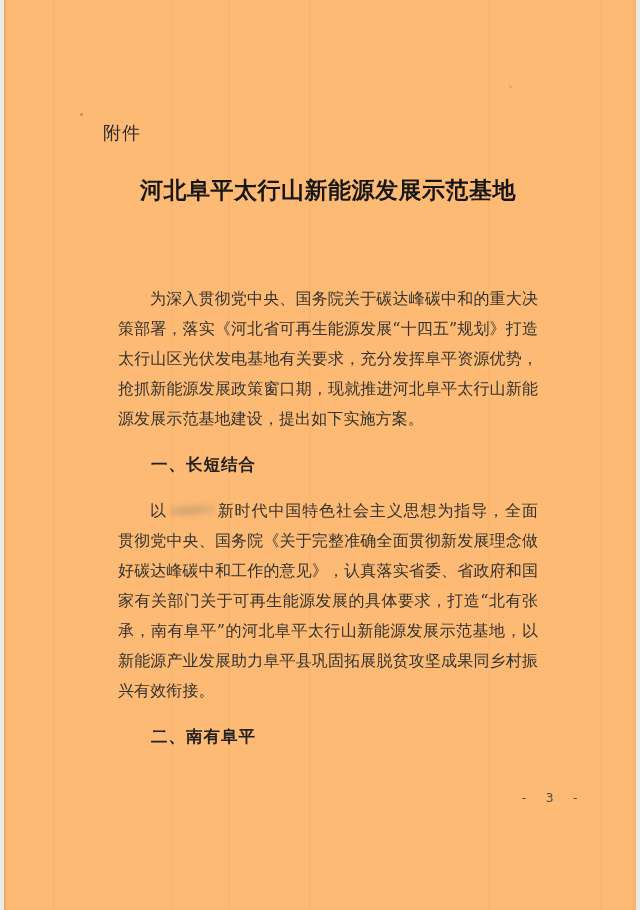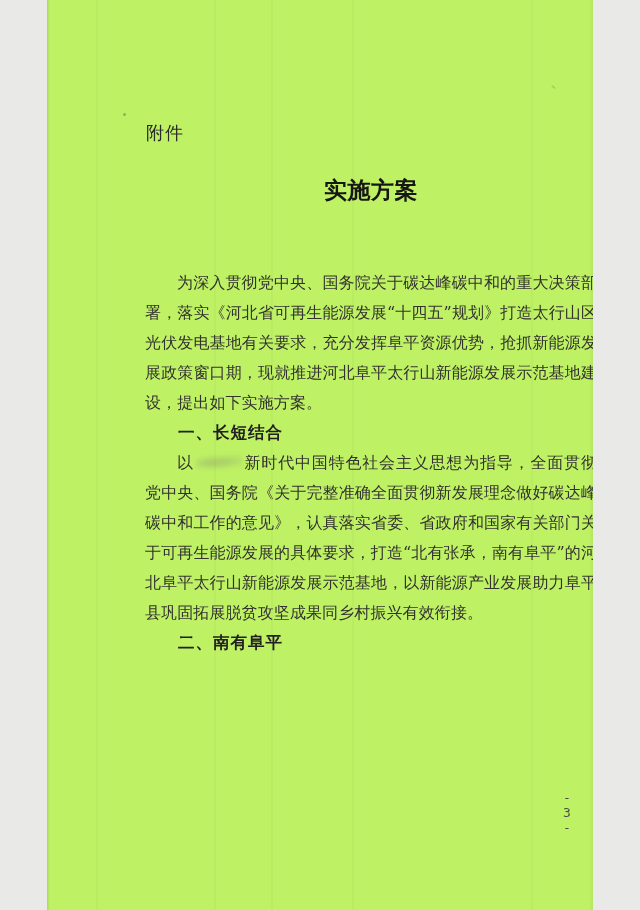--- a/index.html
+++ b/index.html
@@ -2,24 +2,24 @@
 <html lang="zh"><head>
 <meta charset="utf-8">
 <style>
   html, body {
     margin: 0;
     padding: 0;
     background: #e9e9e7;
   }
   .page {
     position: relative;
-    width: 546px;
+    width: 632px;
     height: 910px;
     margin: 0 auto;
-    background: #bef264;
+    background: #fdba74;
     overflow: hidden;
     font-family: "DejaVu Serif", "Liberation Serif", serif;
     color: #2e2d2b;
   }
   
   .scan-line {
     position: absolute;
     top: 0;
     bottom: 0;
     width: 2px;
@@ -77,21 +77,21 @@
     top: 268px;
     width: 452px;
     font-size: 16px;
     line-height: 30px;
     letter-spacing: 0.1px;
     text-align: justify;
     text-justify: inter-character;
     color: #33322f;
   }
   .body-text p, .body-text h2 {
-    margin: 0;
+    margin: 16px;
     padding: 0;
     text-indent: 2em;
     word-break: break-all;
   }
   .body-text h2 {
     font-size: 16.5px;
     font-weight: 700;
     color: #222120;
     font-family: "DejaVu Sans", "Liberation Sans", sans-serif;
     letter-spacing: 1px;
@@ -135,21 +135,21 @@
   <div class="scan-line" style="left:224px"></div>
   <div class="scan-line" style="left:305px"></div>
   <div class="scan-line" style="left:484px"></div>
   <div class="scan-line" style="left:596px"></div>
   <div class="speck" style="left:76px; top:113px; width:3px; height:3px;"></div>
   <div class="speck" style="left:504px; top:86px; width:5px; height:2px; transform:rotate(40deg); opacity:.5;"></div>
 
   <div class="attachment">附件</div>
 
   <div class="doc-title">
-    <div>实施方案</div>
+    <div>河北阜平太行山新能源发展示范基地</div>
   </div>
 
   <div class="body-text">
 
     <p>为深入贯彻党中央、国务院关于碳达峰碳中和的重大决策部署，落实《河北省可再生能源发展“十四五”规划》打造太行山区光伏发电基地有关要求，充分发挥阜平资源优势，抢抓新能源发展政策窗口期，现就推进河北阜平太行山新能源发展示范基地建设，提出如下实施方案。</p>
 
     <h2>一、长短结合</h2>
 
     <p><span>以</span><span class="redacted"></span><span>新时代中国特色社会主义思想为指导，全面贯彻党中央、国务院《关于完整准确全面贯彻新发展理念做好碳达峰碳中和工作的意见》，认真落实省委、省政府和国家有关部门关于可再生能源发展的具体要求，打造“北有张承，南有阜平”的河北阜平太行山新能源发展示范基地，以新能源产业发展助力阜平县巩固拓展脱贫攻坚成果同乡村振兴有效衔接。</span></p>
 

